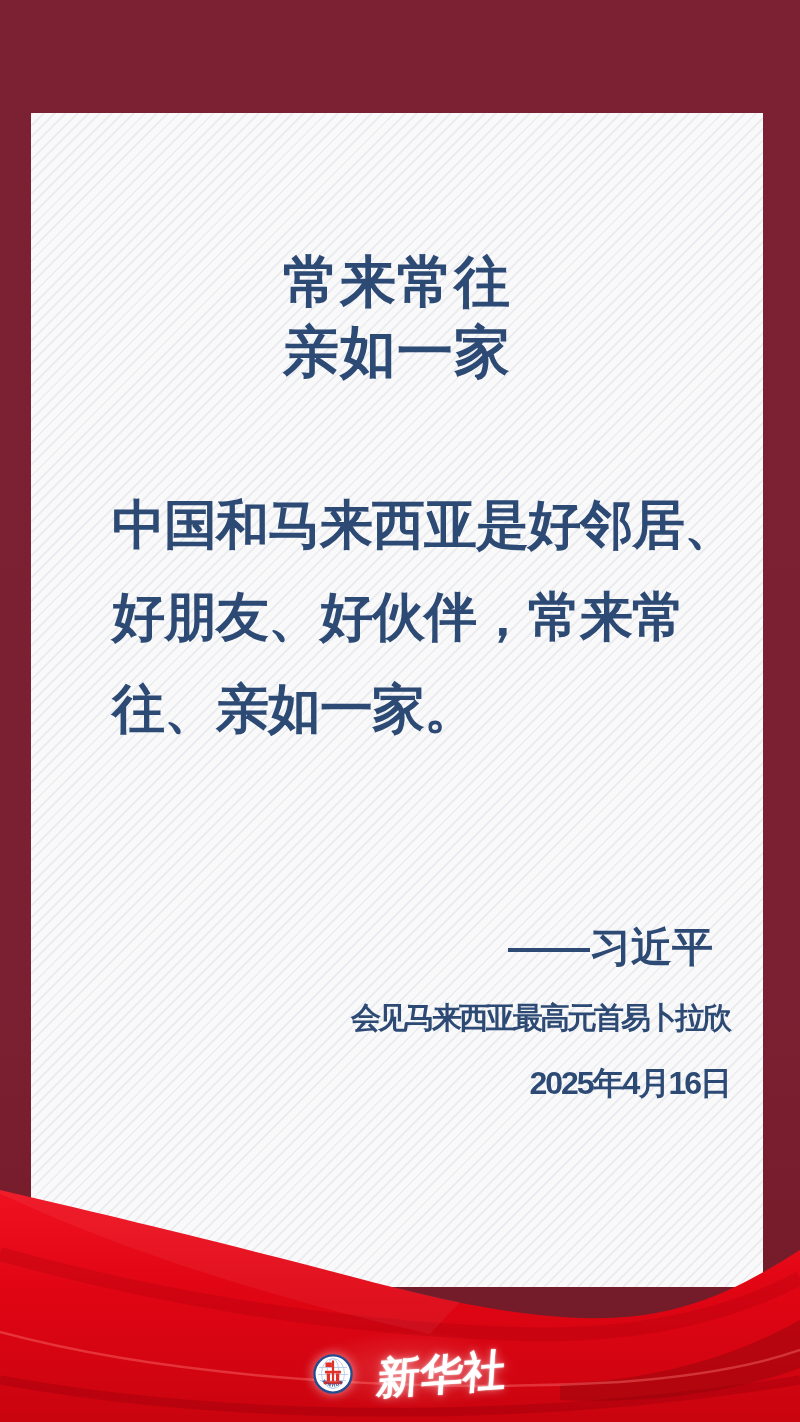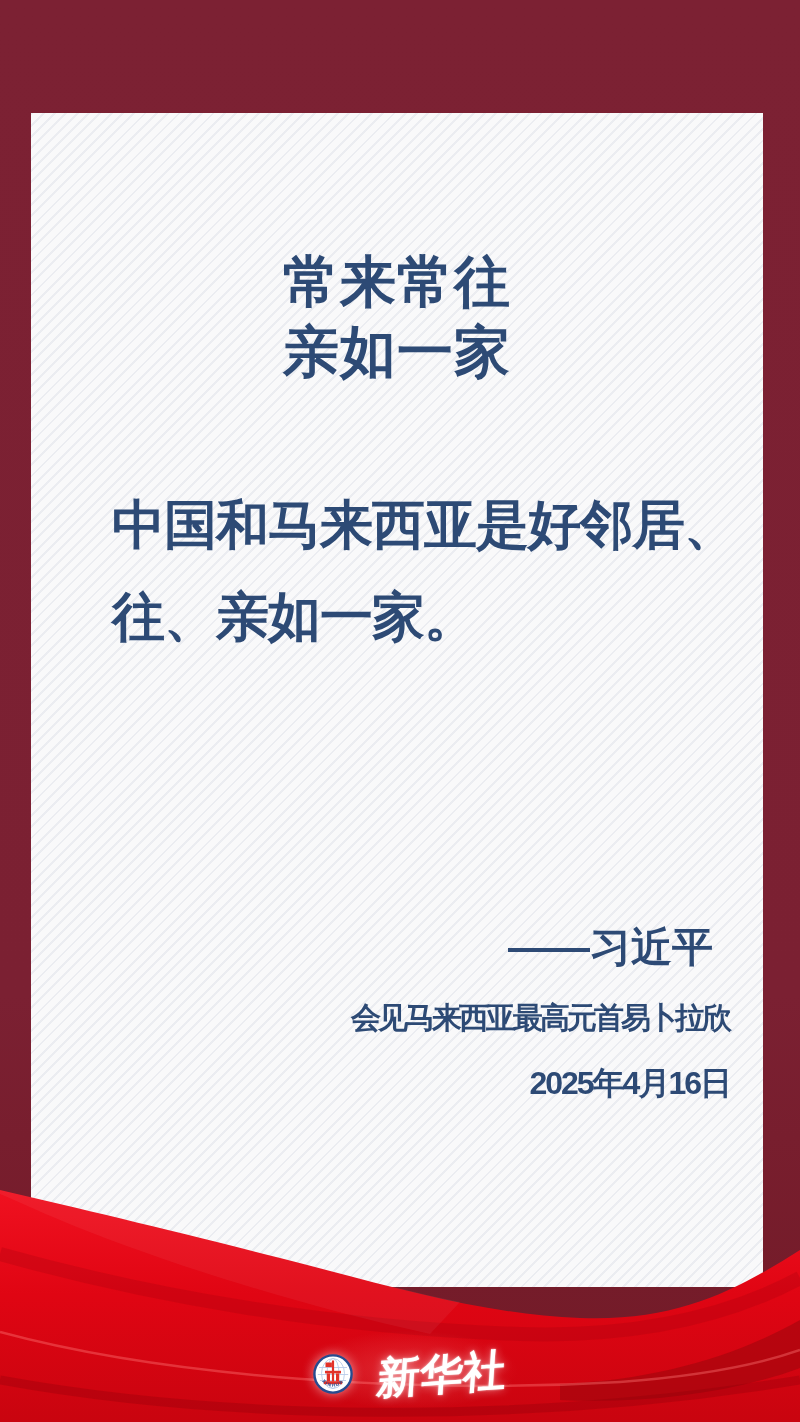--- a/index.html
+++ b/index.html
@@ -66,20 +66,21 @@
 
   <div class="card">
 
     <div class="title">
       <div>常来常往</div>
       <div>亲如一家</div>
     </div>
 
     <div class="quote">
       <div>中国和马来西亚是好邻居、</div>
+      <div>好朋友、好伙伴，常来常</div>
       <div>往、亲如一家。</div>
     </div>
 
     <div class="attribution">——习近平</div>
     <div class="occasion">会见马来西亚最高元首易卜拉欣</div>
     <div class="date">2025年4月16日</div>
   </div>
 
   <svg class="waves" viewBox="0 0 800 340" preserveAspectRatio="none" aria-hidden="true">
     <defs>

